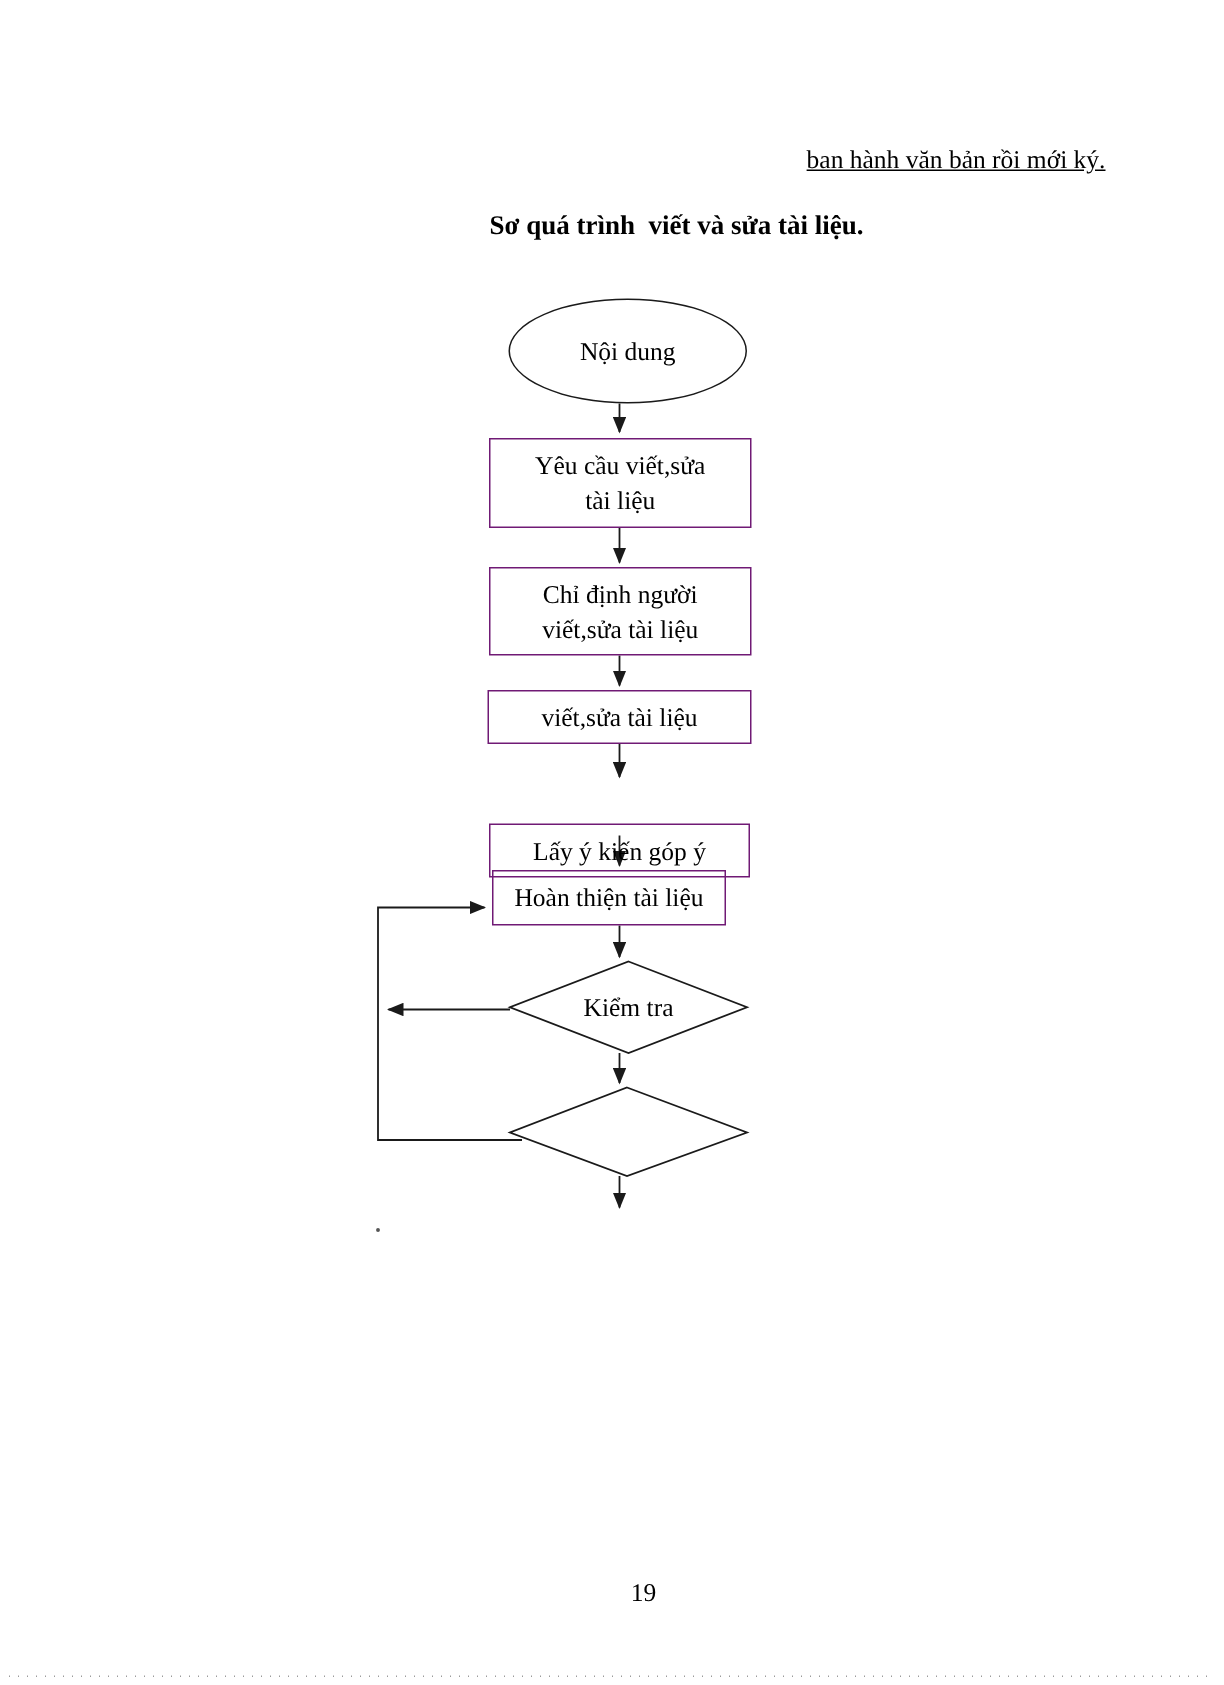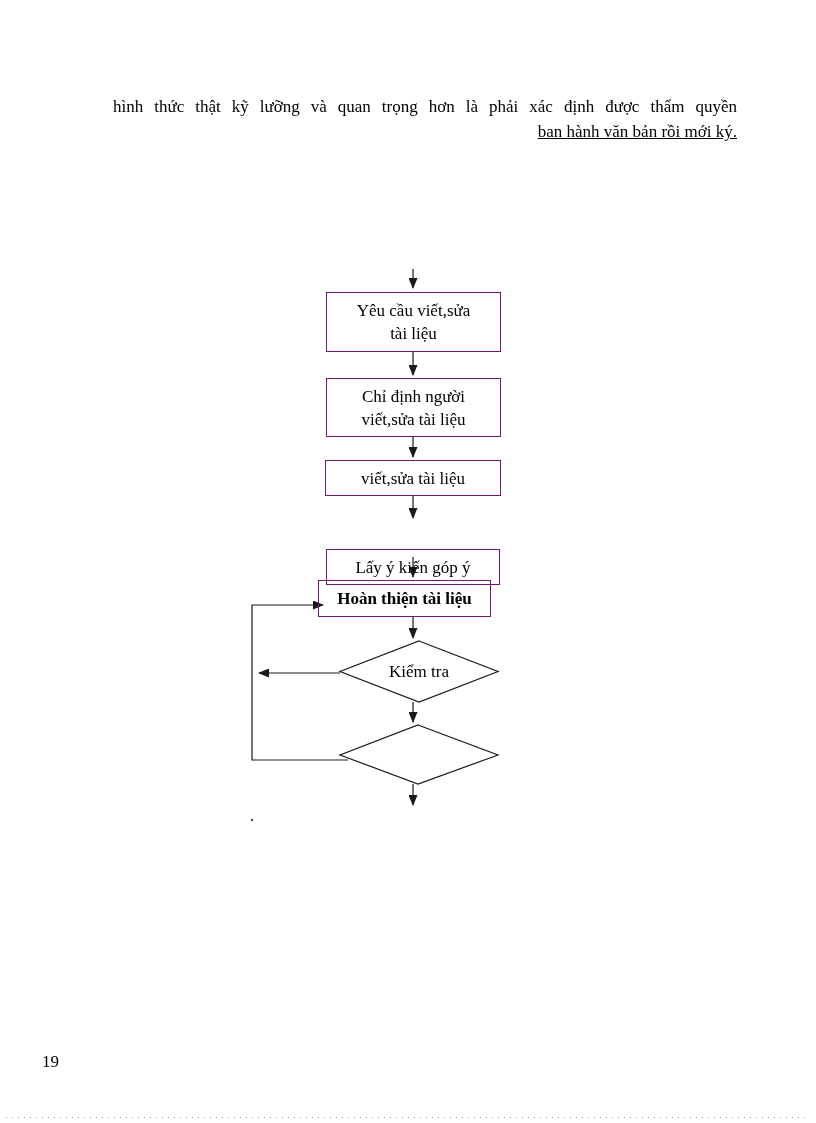--- a/index.html
+++ b/index.html
@@ -17,55 +17,55 @@
   .figure-title{
     position:absolute;left:0;top:140px;width:816px;box-sizing:border-box;
     padding-left:86px;text-align:center;font-weight:bold;font-size:18px;
     white-space:pre;
   }
   .section-heading{
     position:absolute;left:114px;top:960px;font-weight:bold;font-size:17px;
   }
   .page-number{
     position:absolute;left:0;top:1052px;width:816px;box-sizing:border-box;
-    padding-left:42px;text-align:left;font-size:17px;
+    padding-left:42px;text-align:center;font-size:17px;
   }
   .dotted-rule{
     position:absolute;left:6px;right:6px;top:1117px;height:1px;
     background-image:repeating-linear-gradient(to right,#9a9a9a 0 1px,transparent 1px 6px);
   }
   .connector-layer{position:absolute;left:0;top:0;z-index:1;pointer-events:none;}
   .node{
     position:absolute;z-index:2;display:flex;align-items:center;justify-content:center;
     text-align:center;font-size:17px;line-height:23px;box-sizing:border-box;
   }
   .node-rect{border:1px solid #701a75;background:transparent;}
   .node-ellipse{border:1px solid #1a1a1a;border-radius:50%;background:transparent;}
   .node-label{white-space:pre-line;}
   
   .n-noi-dung   {left:339px;top:199px;width:159px;height:70px;}
   .n-yeu-cau    {left:326px;top:292px;width:175px;height:60px;}
   .n-chi-dinh   {left:326px;top:378px;width:175px;height:59px;}
   .n-viet-sua   {left:325px;top:460px;width:176px;height:36px;}
   .n-lay-y-kien {left:326px;top:521px;width:174px;height:36px;margin-top:28px;}
-  .n-hoan-thien {left:318px;top:580px;width:173px;height:37px;font-weight:bold;}
+  .n-hoan-thien {left:328px;top:580px;width:156px;height:37px;}
   .n-kiem-tra   {left:340px;top:641px;width:158px;height:61px;}
   .n-duyet      {left:340px;top:725px;width:158px;height:59px;}
   .n-luu-tru    {left:326px;top:808px;width:174px;height:36px;}
 </style>
 </head>
 <body>
 
 <div class="page">
 
   <div class="paragraph">
-    <div class="para-line-justify">hình thức thật kỹ lưỡng và quan trọng hơn là phải xác định được thẩm quyền</div>
     <div class="para-line">ban hành văn bản rồi mới ký.</div>
   </div>
 
+  <div class="figure-title">Sơ quá trình  viết và sửa tài liệu.</div>
 
   <svg class="connector-layer" width="816" height="1123" viewBox="0 0 816 1123">
     <defs>
       <marker id="ah" markerWidth="11" markerHeight="9" refX="10" refY="4.5" orient="auto" markerUnits="userSpaceOnUse">
         <path d="M0,0 L11,4.5 L0,9 z" fill="#1a1a1a"></path>
       </marker>
     </defs>
     <g stroke="#1a1a1a" stroke-width="1.2" fill="none">
       <line x1="413" y1="269" x2="413" y2="288" marker-end="url(#ah)"></line>
       <line x1="413" y1="352" x2="413" y2="375" marker-end="url(#ah)"></line>
@@ -76,20 +76,23 @@
       <line x1="413" y1="702" x2="413" y2="722" marker-end="url(#ah)"></line>
       <line x1="413" y1="784" x2="413" y2="805" marker-end="url(#ah)"></line>
       <polyline points="348,760 252,760 252,605 323,605" marker-end="url(#ah)"></polyline>
       <line x1="340" y1="673" x2="259" y2="673" marker-end="url(#ah)"></line>
       <polygon points="419,641 498,671.5 419,702 340,671.5"></polygon>
       <polygon points="418,725 498,755 418,784 340,755"></polygon>
     </g>
     <circle cx="252" cy="820" r="1.3" fill="#555" stroke="none"></circle>
   </svg>
 
+  <div class="node node-ellipse n-noi-dung">
+    <span class="node-label">Nội dung</span>
+  </div>
   <div class="node node-rect n-yeu-cau">
     <span class="node-label">Yêu cầu viết,sửa
 tài liệu</span>
   </div>
   <div class="node node-rect n-chi-dinh">
     <span class="node-label">Chỉ định người
 viết,sửa tài liệu</span>
   </div>
   <div class="node node-rect n-viet-sua">
     <span class="node-label">viết,sửa tài liệu</span>

